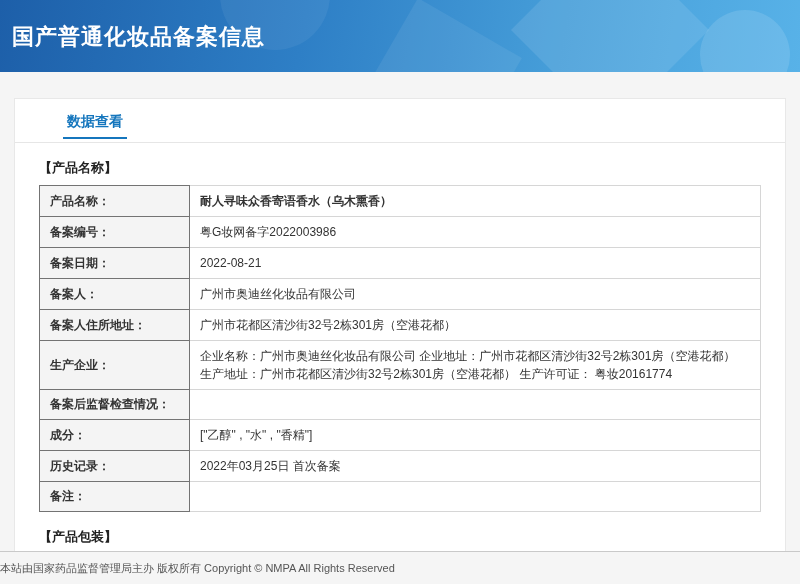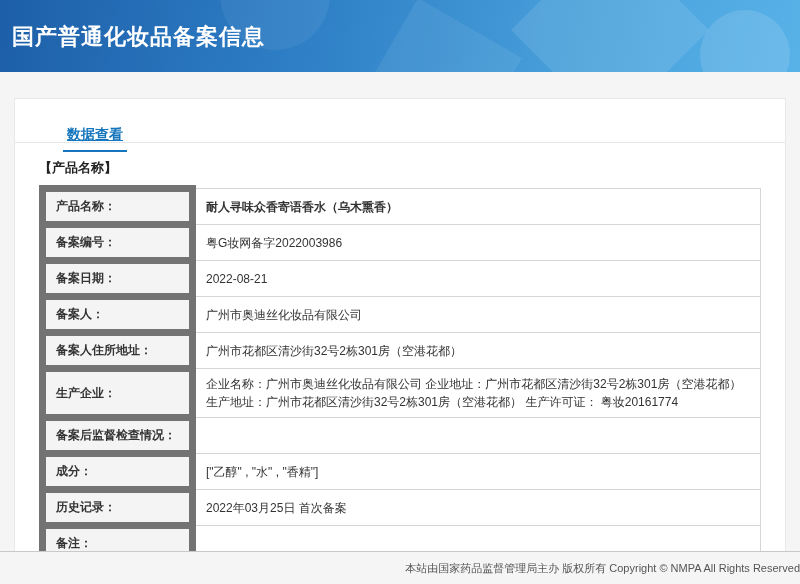--- a/index.html
+++ b/index.html
@@ -55,48 +55,47 @@
     padding-bottom: 14px;
   }
   
   .tabbar {
     border-bottom: 1px solid #e6e6e6;
     padding-left: 48px;
     height: 44px;
   }
   .tab {
     display: inline-block;
-    margin-top: 21px;
+    margin-top: 8px;
     padding: 6px 4px;
     color: #1576bd;
     font-size: 14px; font-weight: bold;
     border-bottom: 2px solid #1576bd;
     cursor: pointer;
-    text-decoration: underline;
   }
   
   .content { padding: 0 24px; }
   .section-title {
     font-size: 13px; font-weight: bold; color: #222;
     margin: 16px 0 8px 0;
   }
   
   .info-table {
     display: table;
     width: 100%;
     border-collapse: collapse;
     border: 1px solid #d6d6d6;
     table-layout: fixed;
   }
   .trow { display: table-row; }
   .tlabel {
     display: table-cell;
     width: 150px;
     background: #f4f4f4;
-    border: 7px solid #737373;
+    border: 1px solid #737373;
     padding: 6px 10px;
     font-size: 12px; font-weight: bold; color: #333;
     vertical-align: middle;
   }
   .tvalue {
     display: table-cell;
     border: 1px solid #d6d6d6;
     padding: 6px 10px;
     font-size: 12px; color: #333;
     vertical-align: middle;
@@ -117,21 +116,21 @@
     cursor: pointer;
   }
   .pkg-gap { display: inline-block; width: 70px; }
   
   .footer {
     position: absolute;
     left: 0; bottom: 0;
     width: 800px;
     border-top: 1px solid #c9c9c9;
     background: #f5f5f5;
-    text-align: right;
+    text-align: left;
     padding: 6px 0 8px 0;
   }
   .footer span { font-size: 11px; color: #555; }
 </style>
 </head>
 <body>
 
 <div class="header">
   <div class="deco1"></div>
   <div class="deco2"></div>

